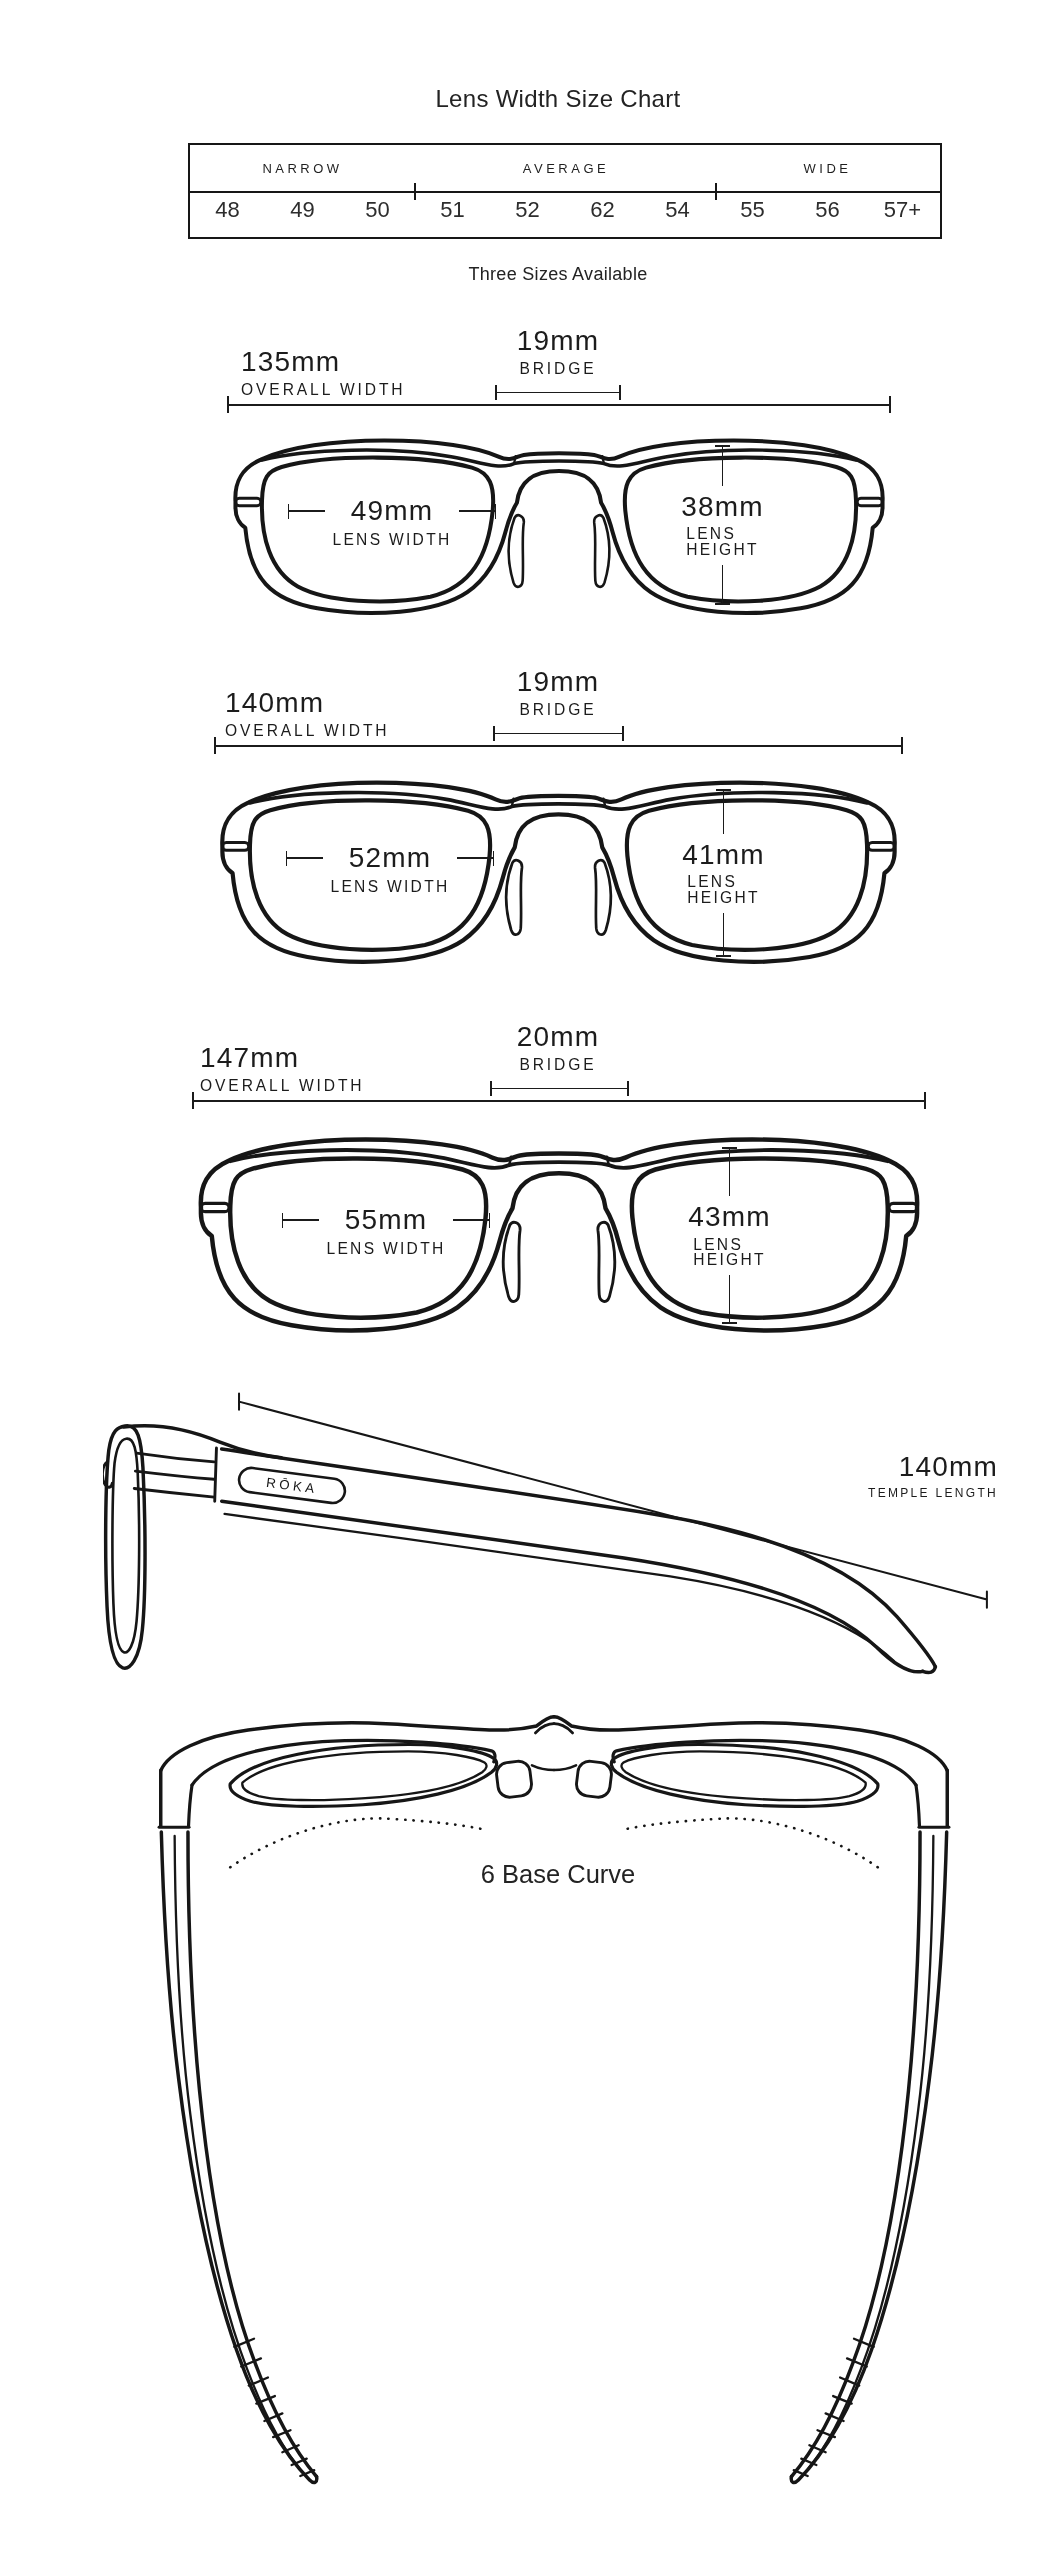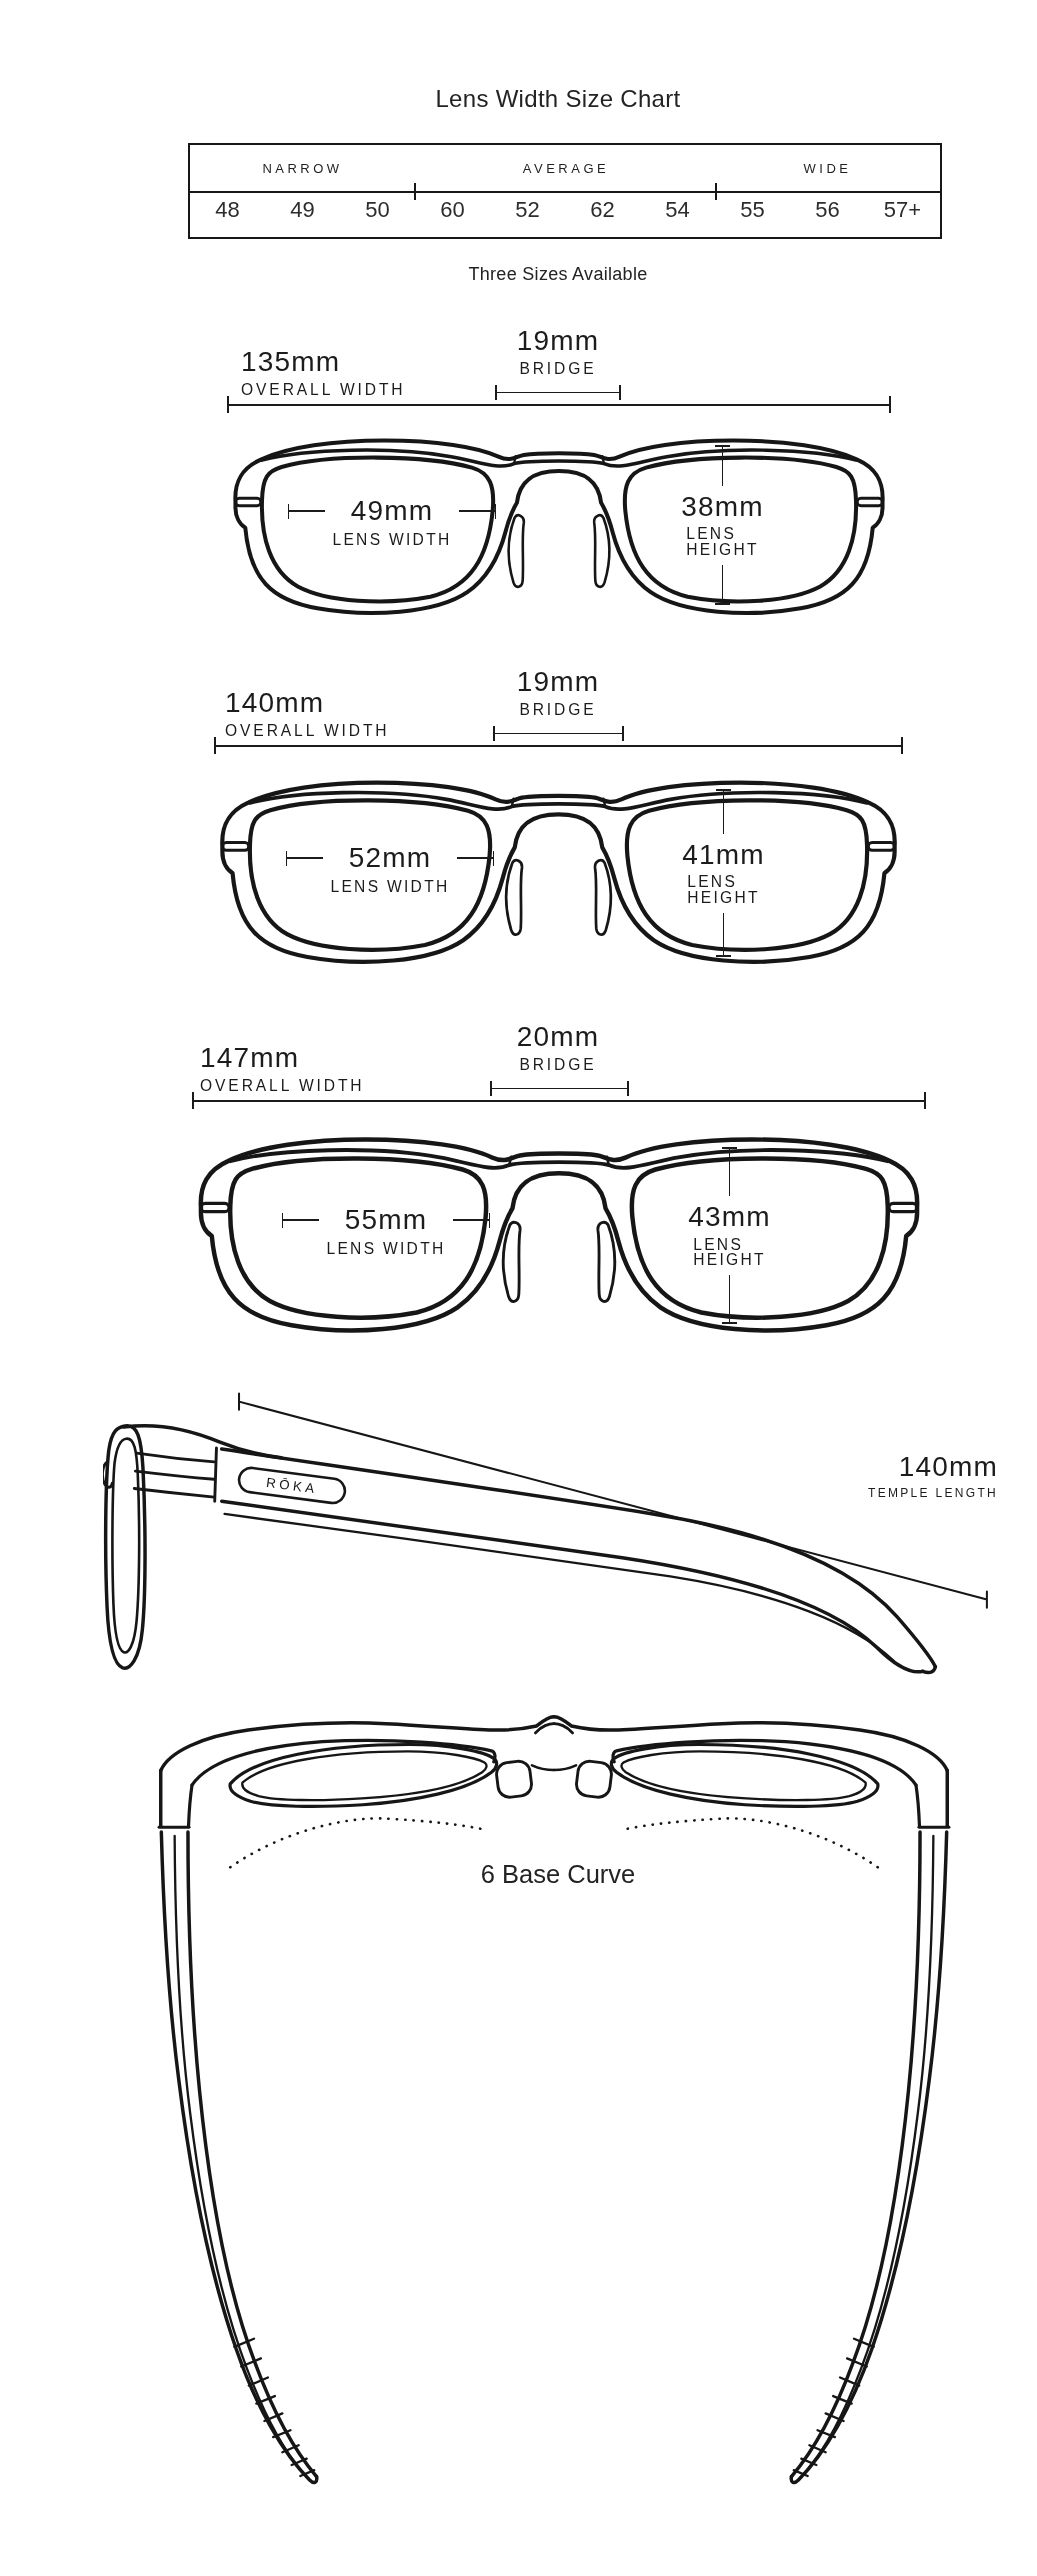--- a/index.html
+++ b/index.html
@@ -130,21 +130,21 @@
       <div class="cat cat-average">AVERAGE</div>
       <div class="cat cat-wide">WIDE</div>
     </div>
     <div class="chart-divider"></div>
     <div class="chart-tick tick-a"></div>
     <div class="chart-tick tick-b"></div>
     <div class="sizes-row">
       <div class="size-cell">48</div>
       <div class="size-cell">49</div>
       <div class="size-cell">50</div>
-      <div class="size-cell">60</div>
+      <div class="size-cell">51</div>
       <div class="size-cell">52</div>
       <div class="size-cell">62</div>
       <div class="size-cell">54</div>
       <div class="size-cell">55</div>
       <div class="size-cell">56</div>
       <div class="size-cell">57+</div>
     </div>
   </div>
 
   <div class="center-text page-subtitle">Three Sizes Available</div>

